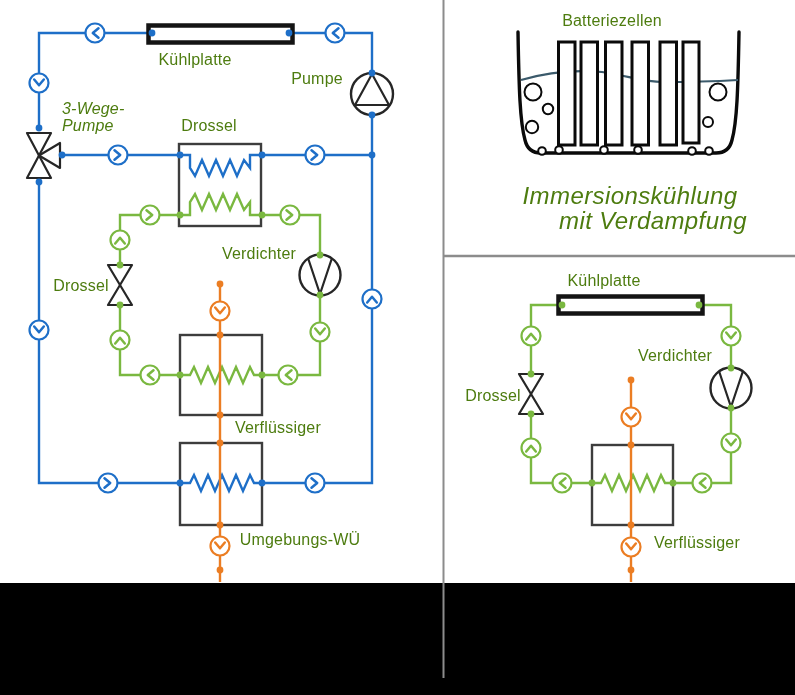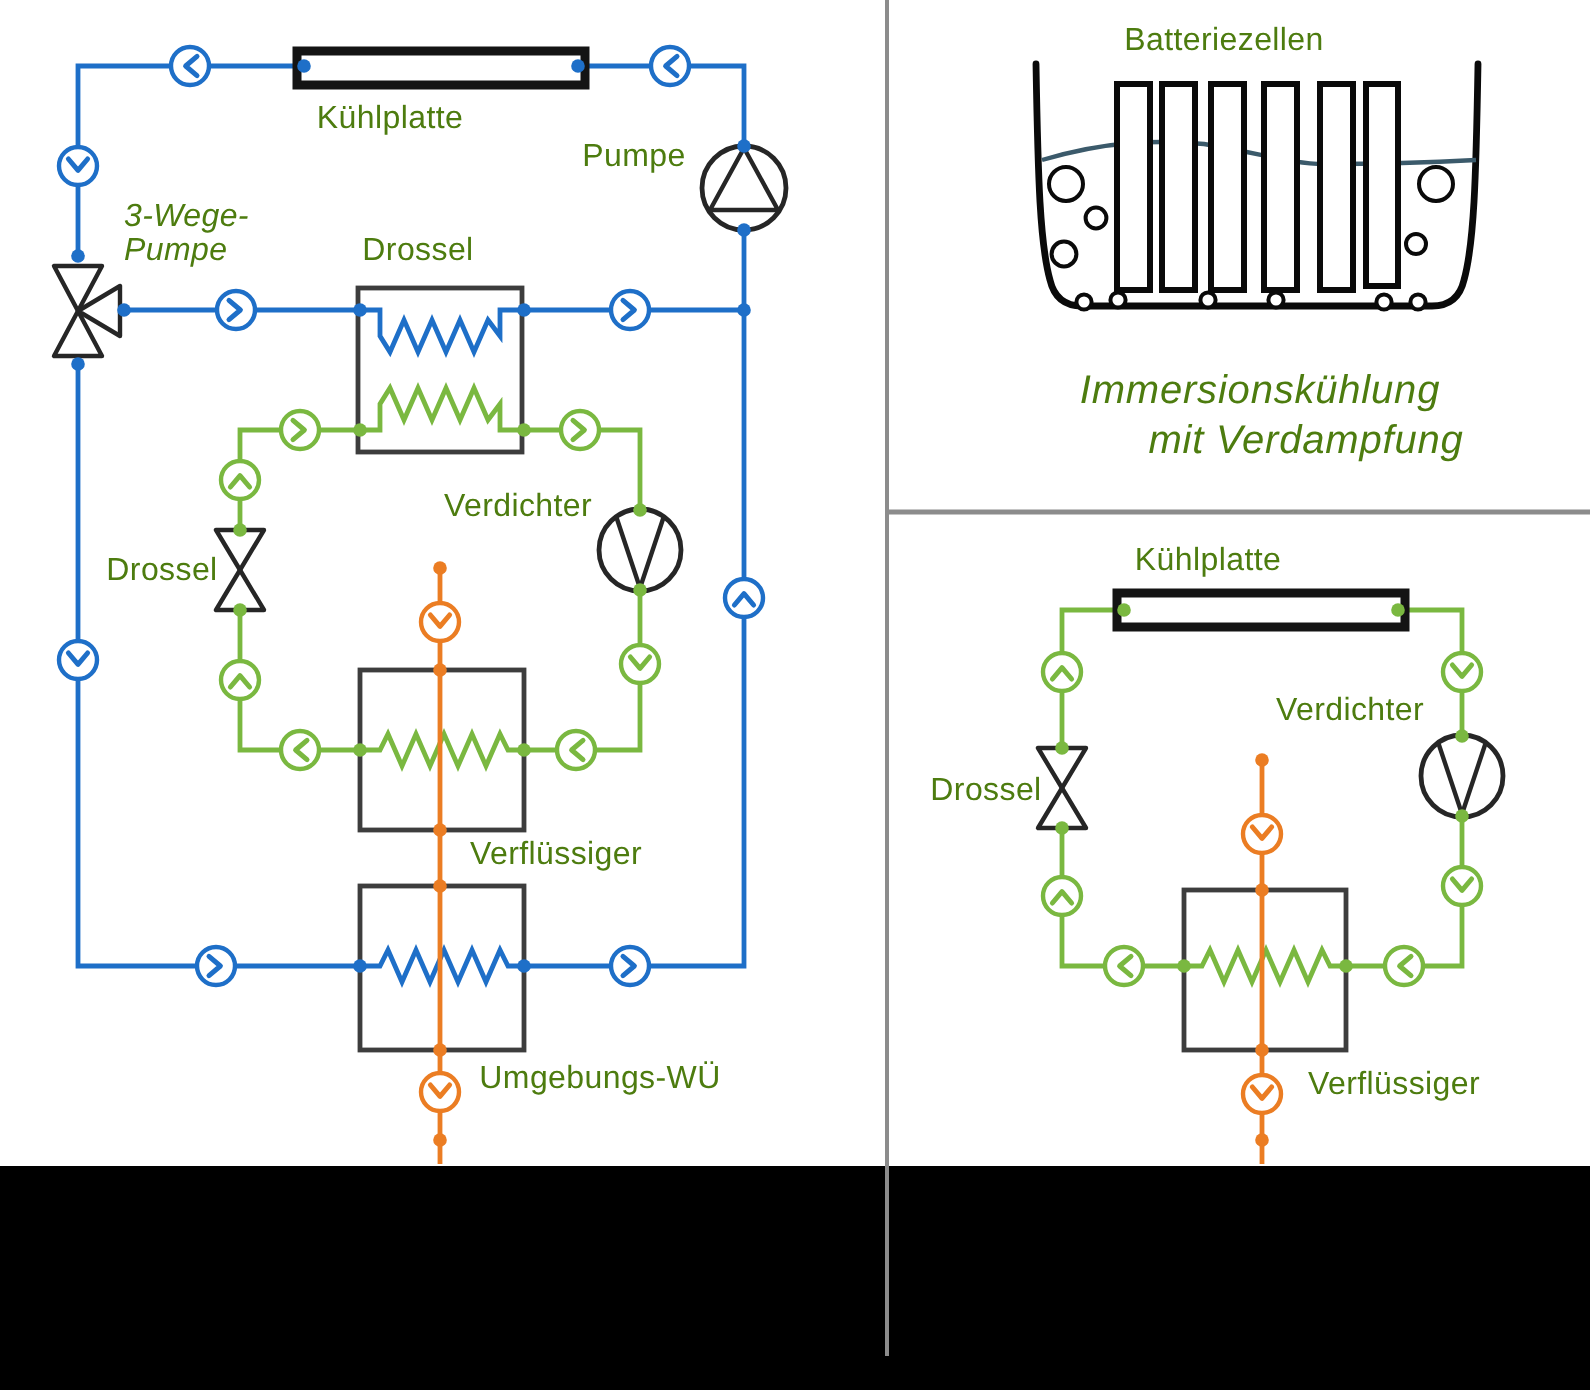--- a/index.html
+++ b/index.html
@@ -25,21 +25,21 @@
   .ar circle{fill:#fff;stroke-width:2.2;}
   .ar path{fill:none;stroke-width:2.5;stroke-linecap:round;stroke-linejoin:round;}
   .ab circle,.ab path{stroke:var(--coolant-blue);}
   .ag circle,.ag path{stroke:var(--refrigerant-green);}
   .ao circle,.ao path{stroke:var(--air-orange);}
   .divider-v{stroke:var(--divider-gray);stroke-width:2;}
   .divider-h{stroke:var(--divider-gray);stroke-width:2.4;}
   .footer{fill:var(--footer-black);}
   .lbl{position:absolute;font-size:16px;color:#4d7c0f;white-space:nowrap;letter-spacing:0.2px;}
   .lbl.c{transform:translate(-50%,-50%);}
-  .lbl.caption{font-size:20px;font-style:italic;font-weight:500;letter-spacing:0.4px;}
+  .lbl.caption{font-size:24px;font-style:italic;font-weight:500;letter-spacing:0.4px;}
   .twoline div{line-height:17px;}
 </style>
 </head>
 <body>
 
 <div class="canvas">
 
 <svg width="795" height="695" viewBox="0 0 795 695">
 
   <g>

